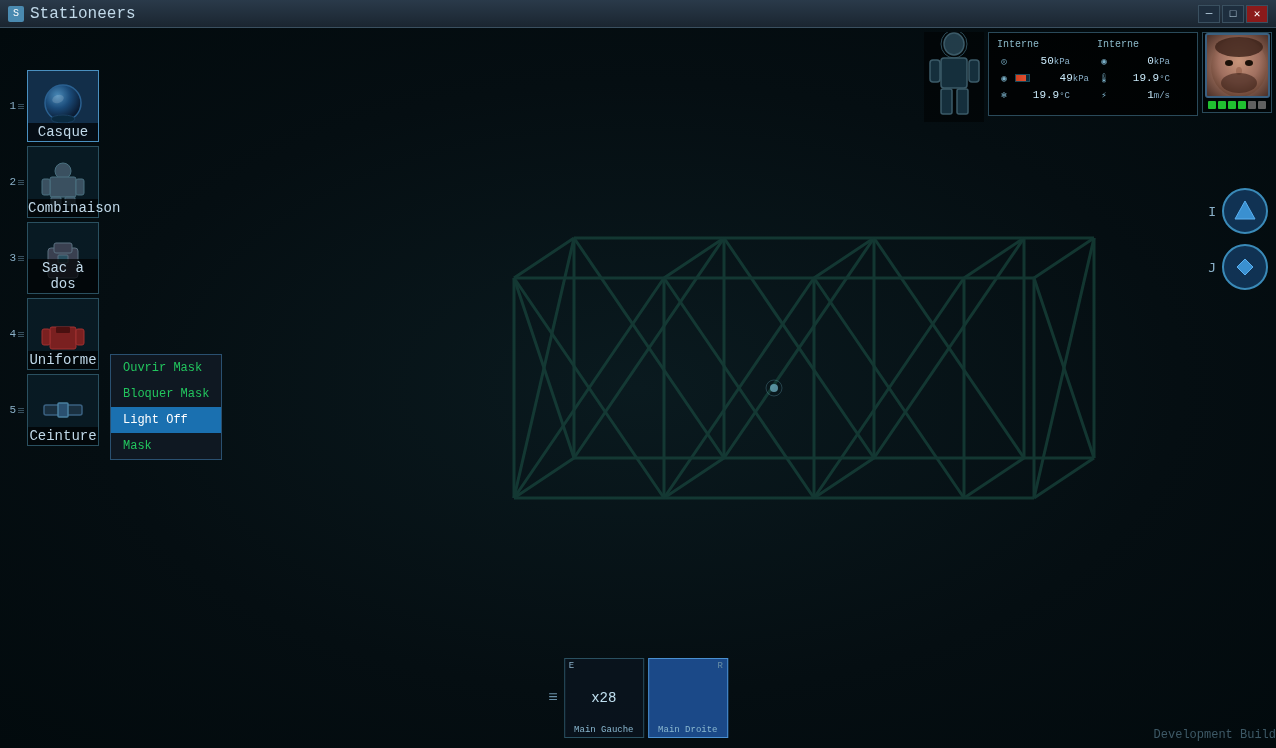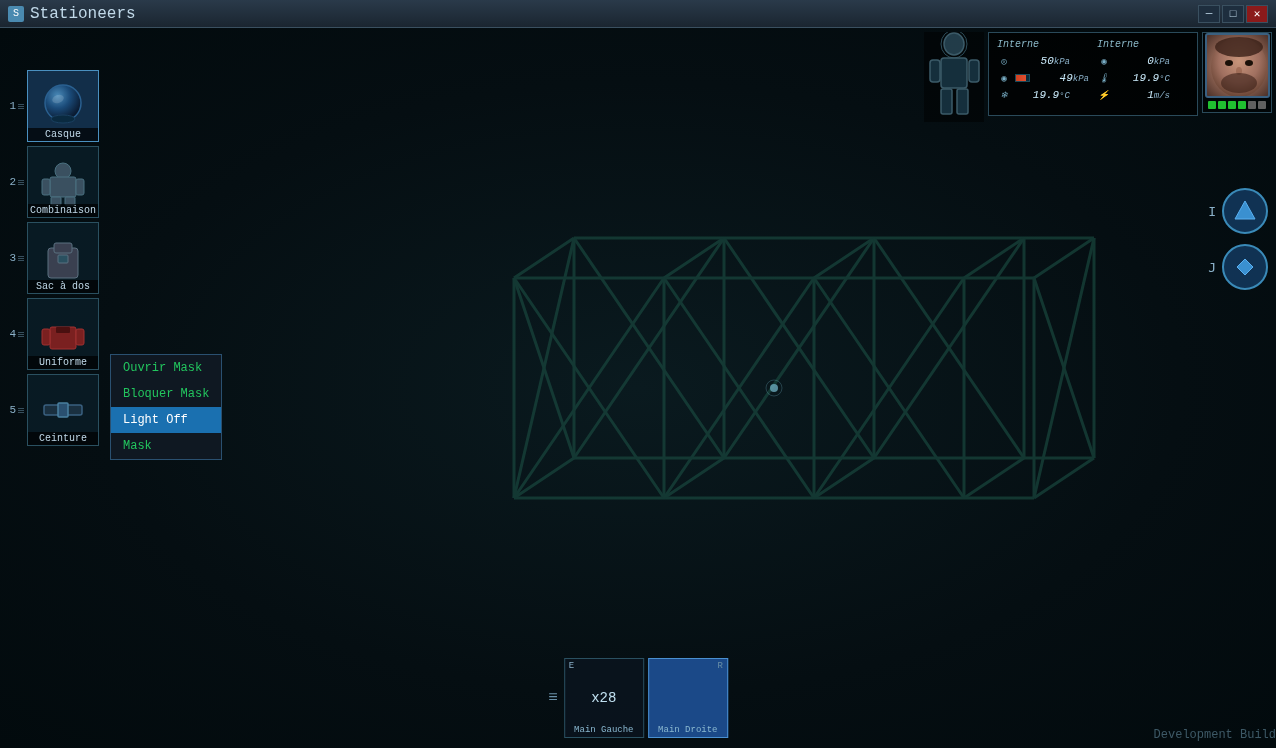--- a/index.html
+++ b/index.html
@@ -88,21 +88,20 @@
       background: rgba(0,0,0,0.75);
       border: 1px solid #2a4a5a;
       padding: 6px 8px;
       min-width: 210px;
     }
 
     .stats-row {
       display: flex;
       gap: 8px;
       margin-bottom: 4px;
-      font-style: italic;
     }
 
     .stats-col {
       flex: 1;
     }
 
     .stats-title {
       color: #8ab8c8;
       font-size: 10px;
       margin-bottom: 4px;
@@ -246,21 +245,21 @@
     .inv-icon-box.selected {
       border-color: #4a90c0;
       background: rgba(20,50,80,0.9);
     }
 
     .inv-label {
       position: absolute;
       bottom: 0; left: 0; right: 0;
       background: rgba(0,0,0,0.7);
       color: #c0d8e8;
-      font-size: 10px;
+      font-size: 14px;
       text-align: center;
       padding: 1px 0;
       font-family: 'Courier New', monospace;
     }
 
     
     #context-menu {
       position: absolute;
       top: 326px; left: 110px;
       background: rgba(15,25,35,0.97);

